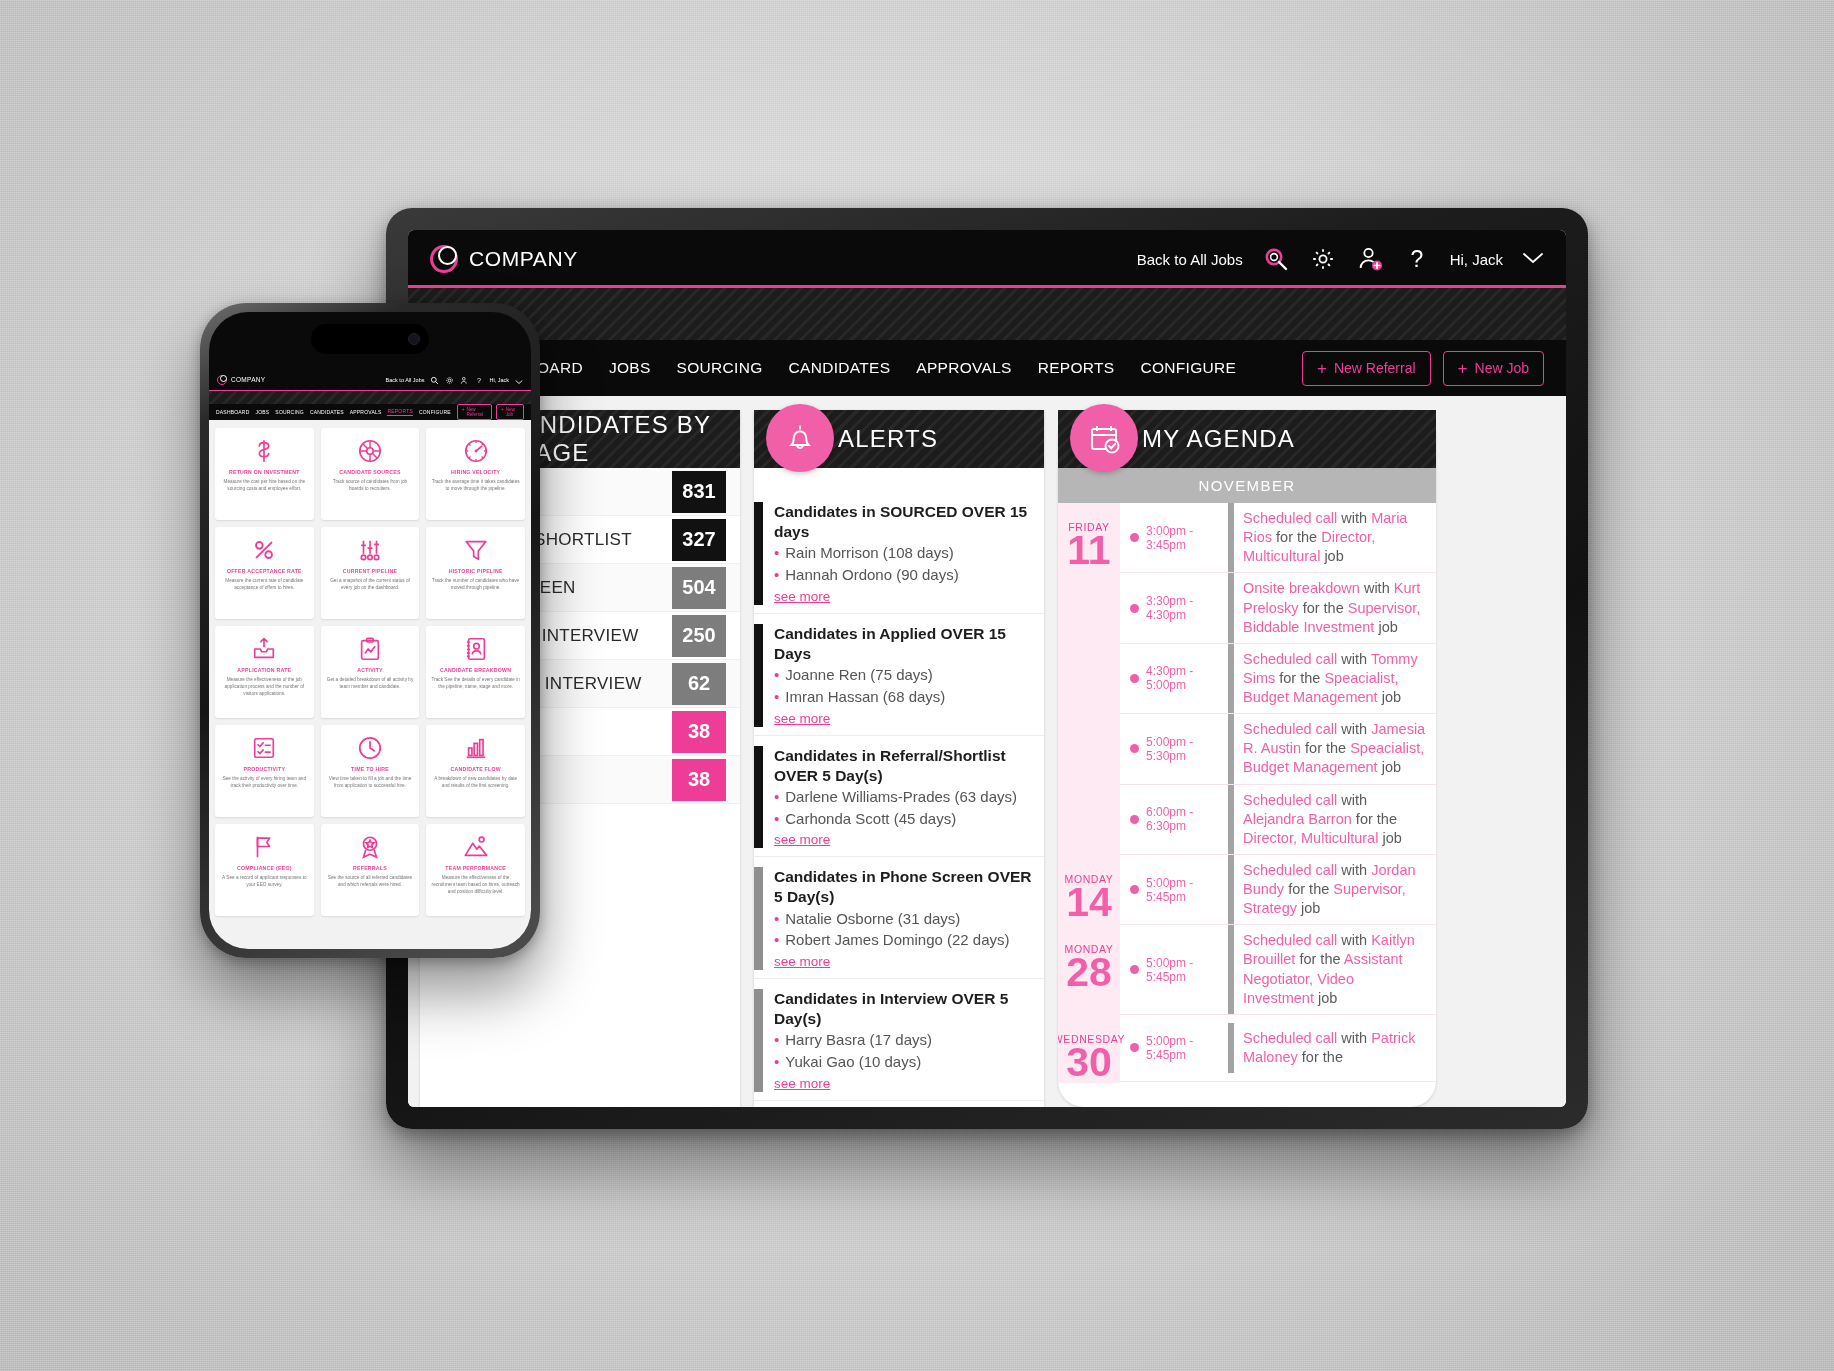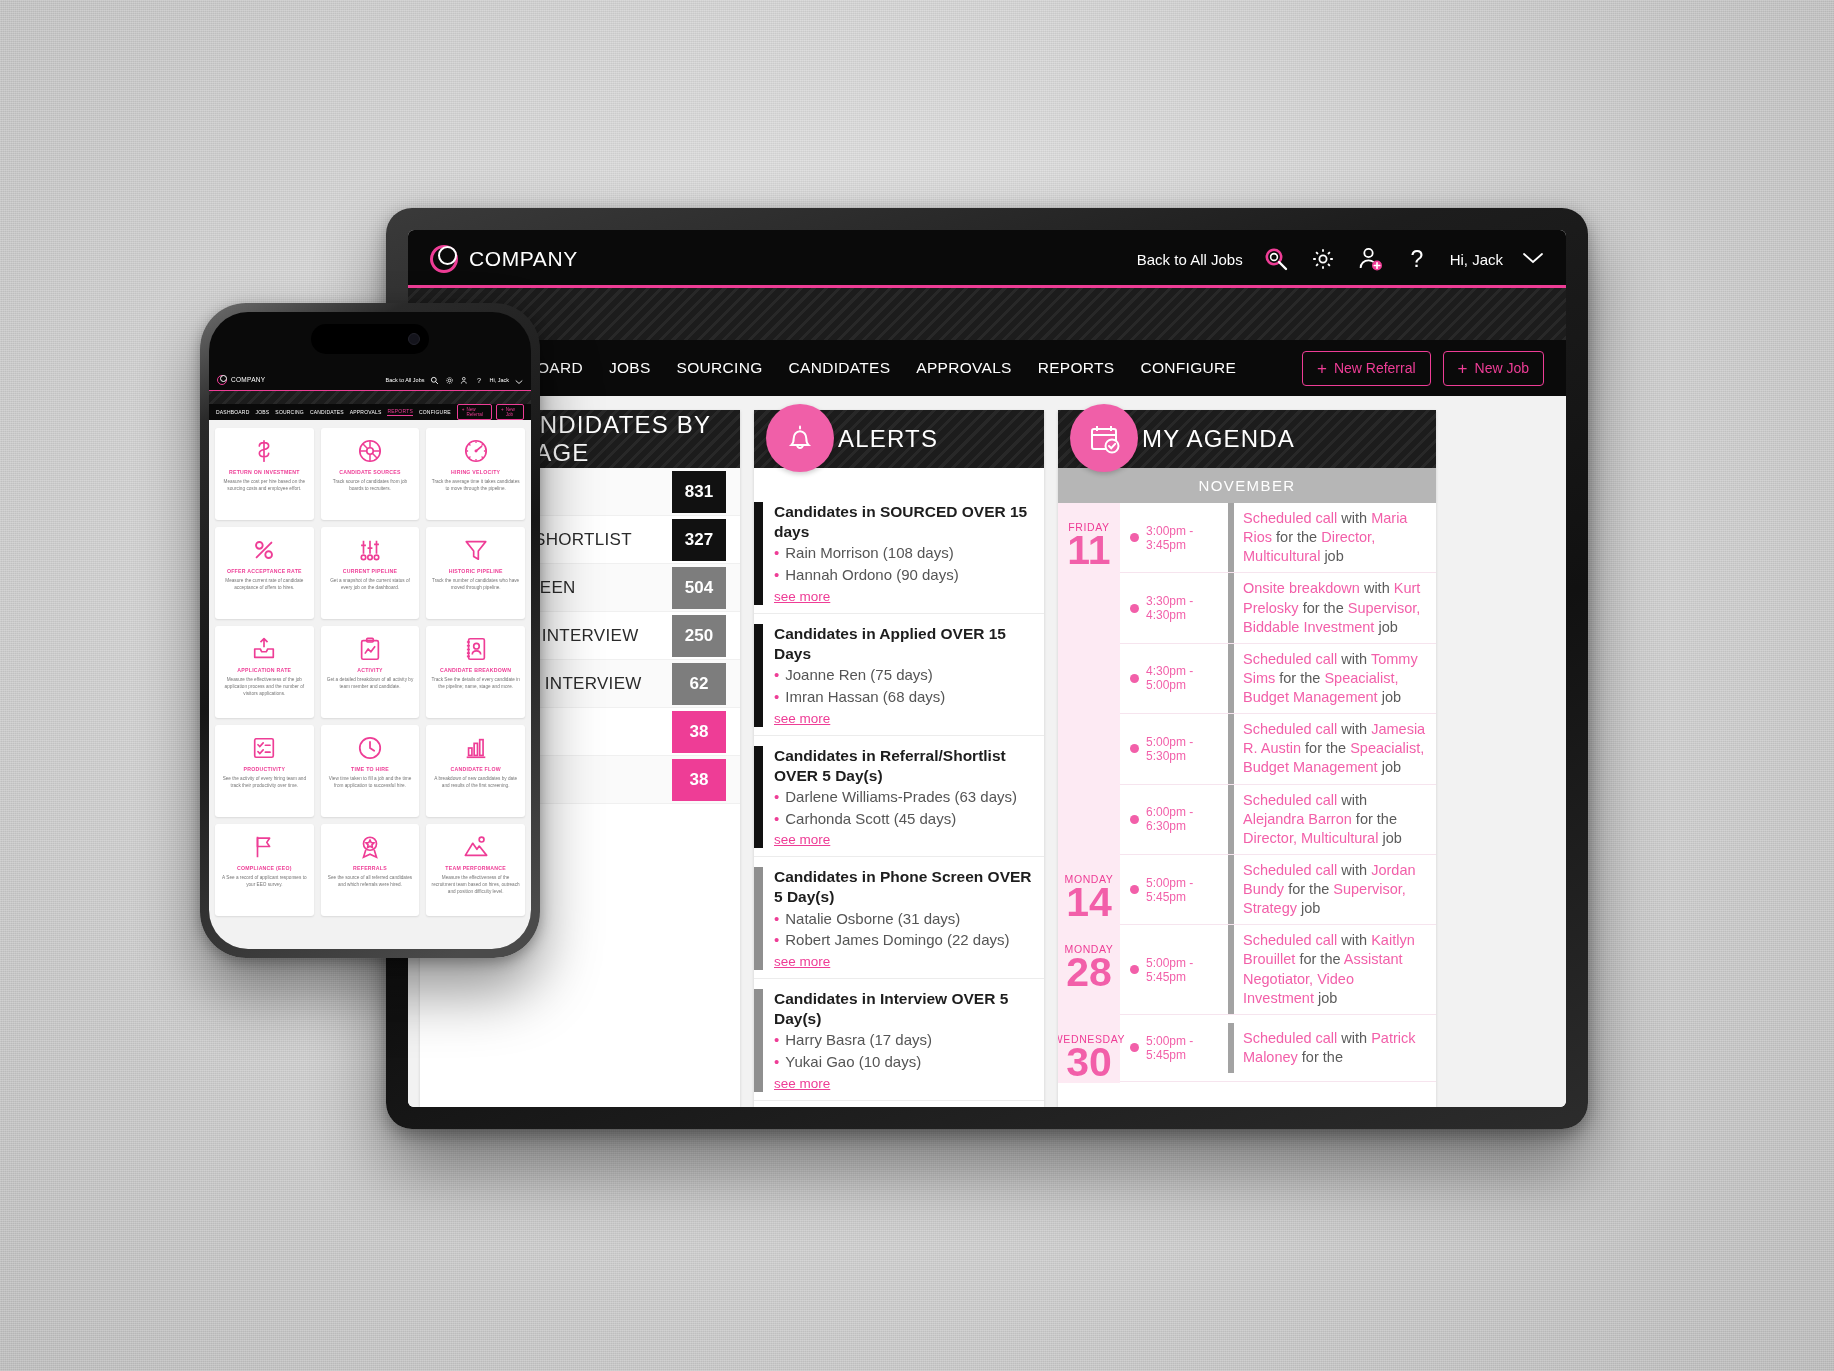--- a/index.html
+++ b/index.html
@@ -111,34 +111,34 @@
   .panel-badge {
     position:absolute; left:12px; top:-6px;
     width:68px; height:68px; border-radius:50%;
     background:#f05fa8; display:flex; align-items:center; justify-content:center;
     box-shadow:0 2px 5px rgba(0,0,0,.2);
   }
 
   
   .col-stage { width: 320px; flex:0 0 320px; }
   .col-alerts { width: 290px; flex:0 0 290px; }
-  .col-agenda { width: 378px; flex:0 0 378px; }
+  .col-agenda { width: 378px; flex:0 0 378px;border-radius:26px; }
 
   
   .stage-list { flex:1; overflow:hidden; }
   .stage-row {
     display:flex; align-items:center; justify-content:space-between;
     height:48px; padding: 0 14px 0 16px;
     border-bottom:1px solid #f0f0f0;
   }
   .stage-row:nth-child(odd){ background:#fafafa; }
   .stage-label { font-size:17px; color:#2b2b2b; letter-spacing:.3px; }
   .stage-count {
     min-width:54px; height:42px; display:flex; align-items:center; justify-content:center;
-    color:#fff; font-size:17px; font-weight:bold;text-align:right;
+    color:#fff; font-size:20px; font-weight:bold;text-align:right;
   }
   .c-dark { background:#111; }
   .c-gray { background:#7d7d7d; }
   .c-pink { background:#ee3d96; }
 
   
   .alerts-scroll { flex:1; overflow:hidden; padding: 0; margin-top: 24px; }
   .alert-item { display:flex; gap:0; border-bottom:1px solid #ececec; padding:10px 0 8px 0;}
   .alert-bar { width:9px; flex:0 0 9px; background:#111; margin-right:11px; }
   .alert-bar.gray { background:#8f8f8f; }

